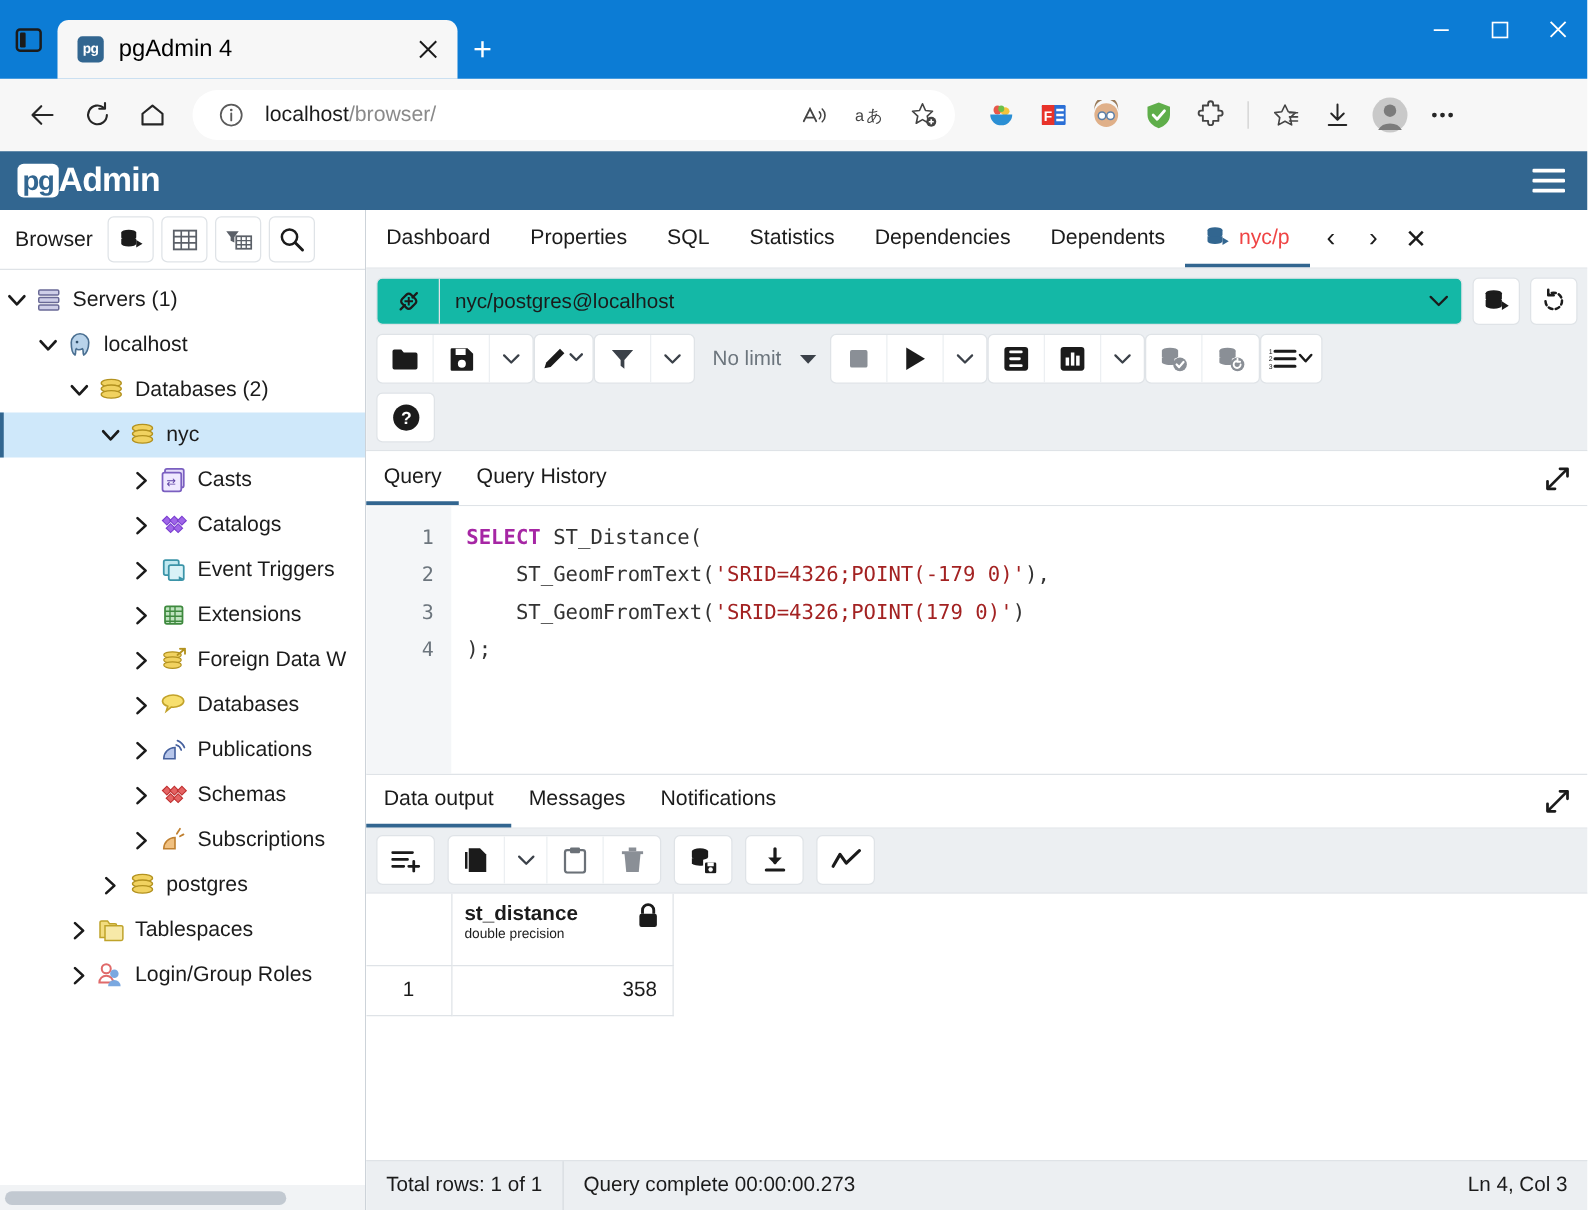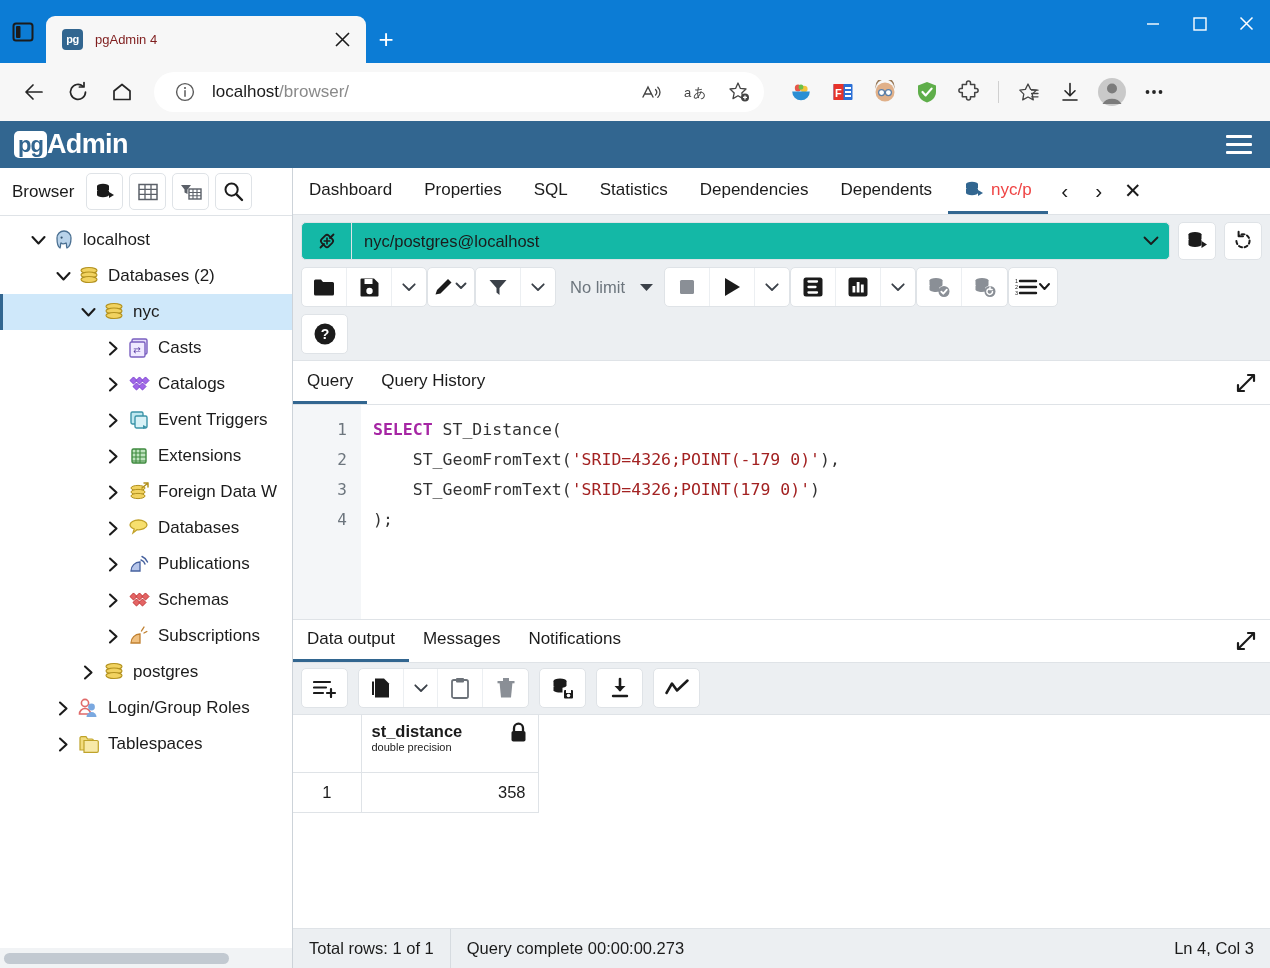--- a/index.html
+++ b/index.html
@@ -23,21 +23,21 @@
   .tab-strip-btn svg { display:block; }
   .btab {
     height: 47px; min-width: 320px; background: #f7f7f7; border-radius: 9px 9px 0 0;
     display: flex; align-items: center; padding: 0 10px 0 16px; gap: 12px; position: relative;
   }
   .btab-favicon {
     width: 21px; height: 21px; background: #326690; border-radius: 4px;
     color: #fff; font-size: 11px; font-weight: bold; line-height: 21px; text-align: center;
     letter-spacing: -0.5px; flex: 0 0 21px;
   }
-  .btab-title { font-size: 13px; color: #7f1d1d; flex: 1; white-space: nowrap; }
+  .btab-title { font-size: 19px; color: #000000; flex: 1; white-space: nowrap; }
   .btab-close {
     width: 28px; height: 28px; border-radius: 4px; display: flex;
     align-items: center; justify-content: center; font-size: 19px; color: #1b1b1b;
   }
   .newtab {
     width: 40px; height: 47px; display: flex; align-items: center; justify-content: center;
     color: #ffffff; font-size: 26px; font-weight: 300;
   }
   .wincontrols { position: absolute; right: 0; top: 0; height: 63px; display: flex; }
   .wc { width: 47px; height: 47px; display: flex; align-items: center; justify-content: center; color: #fff; }
@@ -386,20 +386,35 @@
           </div>
           <div class="bh-btn">
             <svg width="21" height="21" viewBox="0 0 21 21">
                 <circle cx="8.6" cy="8.6" r="6.1" fill="none" stroke="#1b1b1b" stroke-width="2"></circle>
                 <path d="M13.2 13.2 L19 19" stroke="#1b1b1b" stroke-width="2.4" stroke-linecap="round"></path>
               </svg>
           </div>
         </div>
         <div class="tree" id="tree-container">
             <div class="tnode">
+              <span class="tw">
+                <svg width="15" height="11" viewBox="0 0 15 11">
+                  <path d="M1.5 2 L7.5 8.5 L13.5 2" fill="none" stroke="#1b1b1b" stroke-width="2.1" stroke-linecap="round" stroke-linejoin="round"></path>
+                </svg>
+              </span>
+              <span class="tico">
+                <svg width="22" height="22" viewBox="0 0 22 22">
+                  <rect x="3" y="3" width="16" height="4" rx="1" fill="#cfcfe8" stroke="#6a6a96" stroke-width="1.2"></rect>
+                  <rect x="3" y="9" width="16" height="4" rx="1" fill="#cfcfe8" stroke="#6a6a96" stroke-width="1.2"></rect>
+                  <rect x="3" y="15" width="16" height="4" rx="1" fill="#cfcfe8" stroke="#6a6a96" stroke-width="1.2"></rect>
+                </svg>
+              </span>
+              <span>Servers (1)</span>
+            </div>
+            <div class="tnode">
               <span style="width:25px;flex:0 0 25px;"></span>
               <span class="tw">
                 <svg width="15" height="11" viewBox="0 0 15 11">
                   <path d="M1.5 2 L7.5 8.5 L13.5 2" fill="none" stroke="#1b1b1b" stroke-width="2.1" stroke-linecap="round" stroke-linejoin="round"></path>
                 </svg>
               </span>
               <span class="tico">
                 <svg width="22" height="22" viewBox="0 0 22 22">
                   <path d="M4 9 a7 7 0 0 1 14 0 c0 5-2 9-4 10 -1-2 0-4-1-5 -2 1-4 1-5 0 -1 1 0 3-1 5 -2-1-3-5-3-10 Z" fill="#b9d3ea" stroke="#4a6f91" stroke-width="1.3"></path>
                   <circle cx="8.6" cy="8.6" r="1.1" fill="#31506b"></circle>
@@ -638,44 +653,44 @@
             </div>
             <div class="tnode">
               <span style="width:25px;flex:0 0 25px;"></span>
               <span style="width:25px;flex:0 0 25px;"></span>
               <span class="tw">
                 <svg width="11" height="15" viewBox="0 0 11 15">
                   <path d="M2 1.5 L8.5 7.5 L2 13.5" fill="none" stroke="#1b1b1b" stroke-width="2.1" stroke-linecap="round" stroke-linejoin="round"></path>
                 </svg>
               </span>
               <span class="tico">
+                <svg width="22" height="20" viewBox="0 0 22 20">
+                  <path d="M2 4 a1.3 1.3 0 0 1 1.3-1.3 H8 L9.6 5 H14 a1.3 1.3 0 0 1 1.3 1.3 V16 H2 Z" fill="#f2dc7e" stroke="#bfa32a" stroke-width="1.2"></path>
+                  <path d="M6 6.5 H19 a1.3 1.3 0 0 1 1.3 1.3 V17 a1.3 1.3 0 0 1 -1.3 1.3 H6 Z" fill="#f7e9a8" stroke="#bfa32a" stroke-width="1.2"></path>
+                </svg>
+              </span>
+              <span>Tablespaces</span>
+            </div>
+            <div class="tnode">
+              <span style="width:25px;flex:0 0 25px;"></span>
+              <span style="width:25px;flex:0 0 25px;"></span>
+              <span class="tw">
+                <svg width="11" height="15" viewBox="0 0 11 15">
+                  <path d="M2 1.5 L8.5 7.5 L2 13.5" fill="none" stroke="#1b1b1b" stroke-width="2.1" stroke-linecap="round" stroke-linejoin="round"></path>
+                </svg>
+              </span>
+              <span class="tico">
                 <svg width="24" height="22" viewBox="0 0 24 22">
                   <circle cx="8" cy="6" r="3.6" fill="none" stroke="#e06a6a" stroke-width="1.6"></circle>
                   <path d="M2.5 17 a5.5 5.5 0 0 1 11 0 Z" fill="none" stroke="#e06a6a" stroke-width="1.6"></path>
                   <circle cx="14.5" cy="10" r="3.4" fill="#7aa8e0"></circle>
                   <path d="M9.5 20 a5 5 0 0 1 10 0 Z" fill="#7aa8e0"></path>
                 </svg>
               </span>
               <span>Login/Group Roles</span>
-            </div>
-            <div class="tnode">
-              <span style="width:25px;flex:0 0 25px;"></span>
-              <span style="width:25px;flex:0 0 25px;"></span>
-              <span class="tw">
-                <svg width="11" height="15" viewBox="0 0 11 15">
-                  <path d="M2 1.5 L8.5 7.5 L2 13.5" fill="none" stroke="#1b1b1b" stroke-width="2.1" stroke-linecap="round" stroke-linejoin="round"></path>
-                </svg>
-              </span>
-              <span class="tico">
-                <svg width="22" height="20" viewBox="0 0 22 20">
-                  <path d="M2 4 a1.3 1.3 0 0 1 1.3-1.3 H8 L9.6 5 H14 a1.3 1.3 0 0 1 1.3 1.3 V16 H2 Z" fill="#f2dc7e" stroke="#bfa32a" stroke-width="1.2"></path>
-                  <path d="M6 6.5 H19 a1.3 1.3 0 0 1 1.3 1.3 V17 a1.3 1.3 0 0 1 -1.3 1.3 H6 Z" fill="#f7e9a8" stroke="#bfa32a" stroke-width="1.2"></path>
-                </svg>
-              </span>
-              <span>Tablespaces</span>
             </div>
           </div>
         <div class="tree-hscroll">
           <div class="tree-hthumb"></div>
         </div>
       </div>
 
       <div id="main-panel">
 
         <div class="obj-tabs" id="obj-tabs-container">

